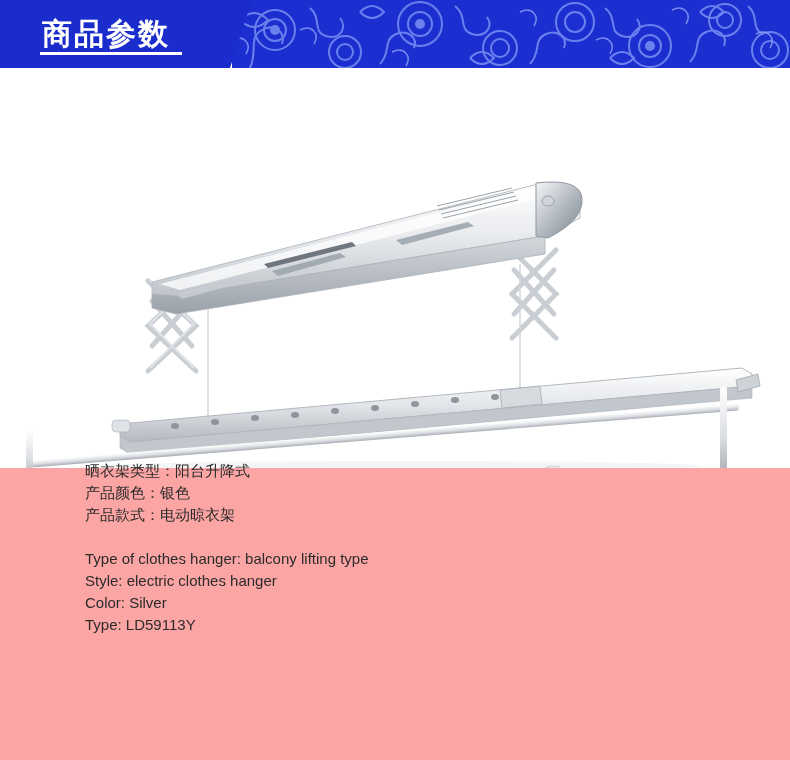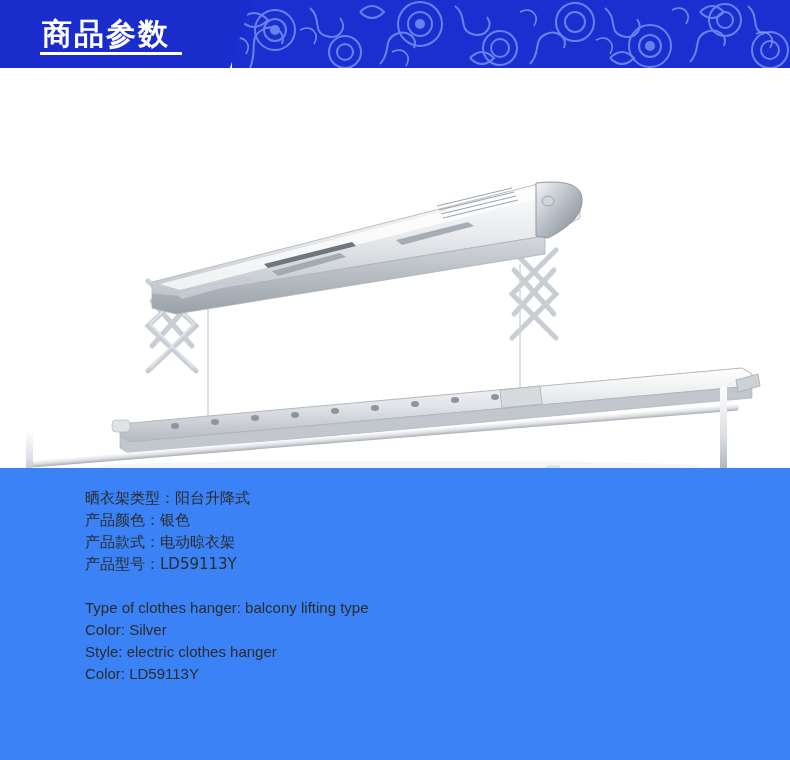--- a/index.html
+++ b/index.html
@@ -7,21 +7,21 @@
     width: 790px;
     height: 760px;
     background: #ffffff;
     font-family: "Liberation Sans", sans-serif;
     overflow: hidden;
   }
   .page {
     position: relative;
     width: 790px;
     height: 760px;
-    background: #3b82f6;
+    background: #fca5a5;
   }
 
   
   .banner {
     position: relative;
     width: 790px;
     height: 68px;
     background: #1b2fd0;
     overflow: hidden;
   }
@@ -78,21 +78,21 @@
     width: 790px;
     height: 400px;
     background: #ffffff;
   }
   .product-svg { display: block; }
 
   
   .specs {
     position: absolute;
     left: 85px;
-    top: 487px;
+    top: 460px;
     width: 620px;
   }
   .spec-line {
     font-size: 15px;
     line-height: 22px;
     color: #2b2b2b;
     font-family: "DejaVu Sans", "Liberation Sans", sans-serif;
     white-space: nowrap;
   }
   .spec-gap { height: 22px; }
@@ -267,21 +267,20 @@
       <rect x="112" y="352" width="18" height="12" rx="4" fill="#dfe3e7" stroke="#aab0b6" stroke-width="0.6"></rect>
 
       <ellipse cx="400" cy="398" rx="300" ry="5" fill="#e9ebee" opacity="0.5"></ellipse>
     </svg>
   </div>
 
   <div class="specs">
     <div class="spec-line">晒衣架类型：阳台升降式</div>
     <div class="spec-line">产品颜色：银色</div>
     <div class="spec-line">产品款式：电动晾衣架</div>
-    <div class="spec-line">产品型号：LD59113Y</div>
     <div class="spec-gap"></div>
     <div class="spec-line-en">Type of clothes hanger: balcony lifting type</div>
+    <div class="spec-line-en">Style: electric clothes hanger</div>
     <div class="spec-line-en">Color: Silver</div>
-    <div class="spec-line-en">Style: electric clothes hanger</div>
-    <div class="spec-line-en">Color: LD59113Y</div>
+    <div class="spec-line-en">Type: LD59113Y</div>
   </div>
 
 </div>
 
 </body></html>

